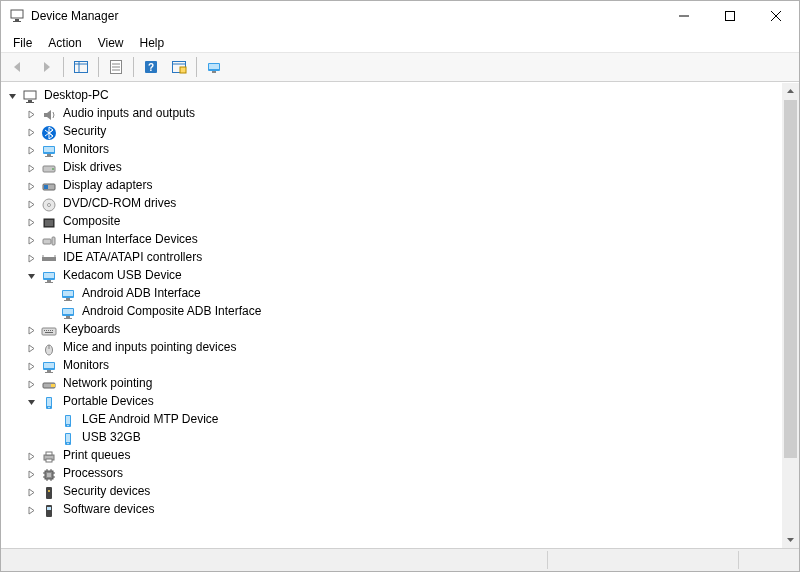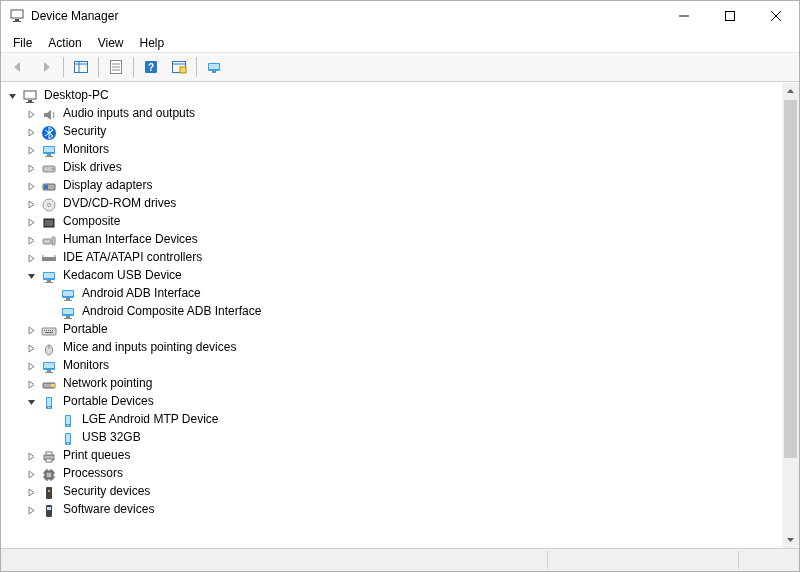--- a/index.html
+++ b/index.html
@@ -335,21 +335,21 @@
             <svg width="16" height="16" viewBox="0 0 16 16">
               <rect x="1" y="5" width="14" height="7" rx="1" fill="#ddd" stroke="#888"></rect>
               <rect x="3" y="7" width="1" height="1" fill="#666"></rect>
               <rect x="5" y="7" width="1" height="1" fill="#666"></rect>
               <rect x="7" y="7" width="1" height="1" fill="#666"></rect>
               <rect x="9" y="7" width="1" height="1" fill="#666"></rect>
               <rect x="11" y="7" width="1" height="1" fill="#666"></rect>
               <rect x="4" y="9" width="8" height="1" fill="#666"></rect>
             </svg>
           </span>
-          <span class="label">Portable</span>
+          <span class="label">Keyboards</span>
         </div>
         <div class="node">
           <span class="spacer"></span>
           <span class="expander">
             <svg width="9" height="9" viewBox="0 0 9 9">
               <path d="M2 1 L7 4.5 L2 8 Z" fill="none" stroke="#808080" stroke-width="1"></path>
             </svg>
           </span>
           <span class="ico">
             <svg width="16" height="16" viewBox="0 0 16 16">

